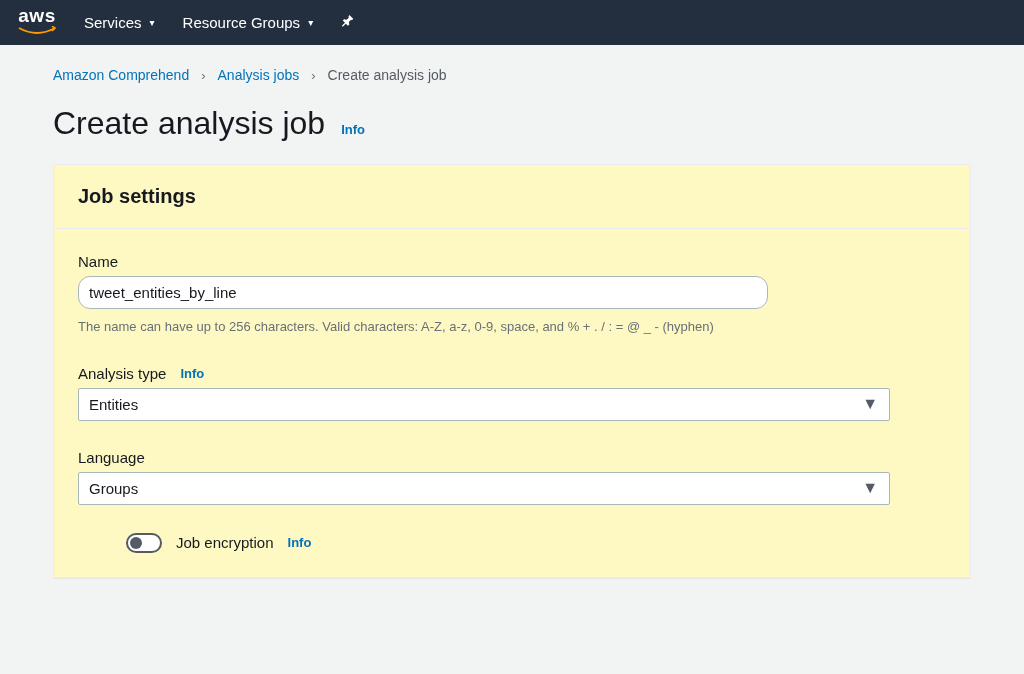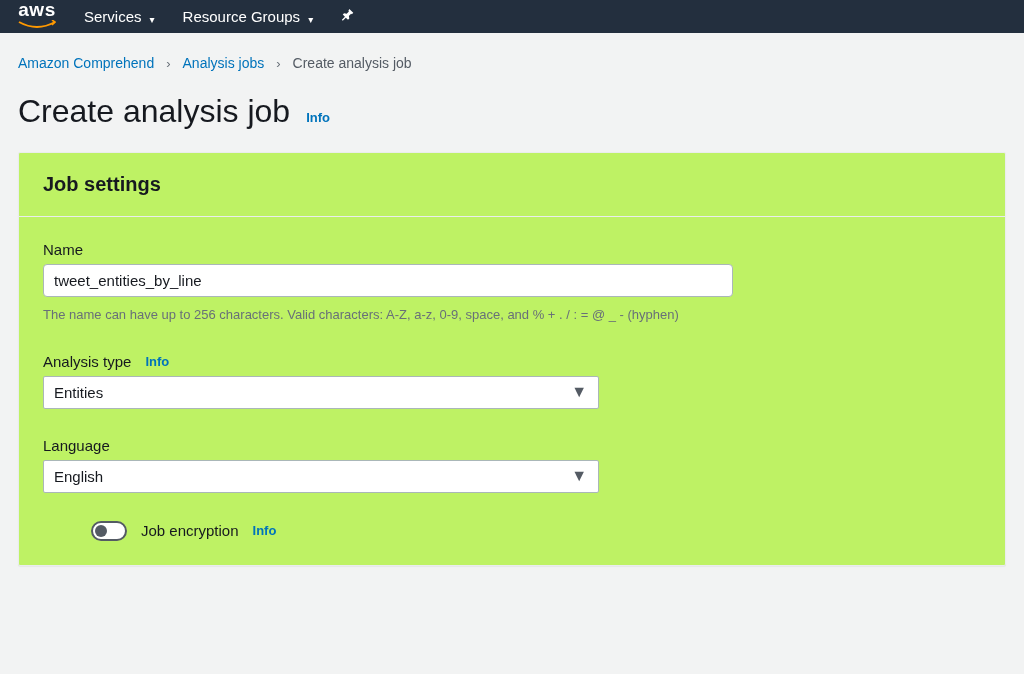--- a/index.html
+++ b/index.html
@@ -5,21 +5,21 @@
     * { margin: 0; padding: 0; box-sizing: border-box; }
     body {
       font-family: "Amazon Ember", "Helvetica Neue", Arial, sans-serif;
       background: #f2f3f3;
       color: #16191f;
     }
     
     
     .navbar {
       background: #232f3e;
-      height: 33px;
+      height: 45px;
       display: flex;
       align-items: center;
       padding: 0 18px;
       gap: 28px;
     }
     .aws-logo {
       display: flex;
       flex-direction: column;
       align-items: center;
       line-height: 1;
@@ -30,36 +30,36 @@
       font-size: 19px;
       letter-spacing: 0.5px;
     }
     .aws-logo-swoosh {
       margin-top: -2px;
     }
     .nav-item {
       color: #fff;
       font-size: 15px;
       display: flex;
-      align-items: flex-end;
+      align-items: center;
       gap: 8px;
       cursor: pointer;
     }
     .nav-item .chevron-down {
       font-size: 10px;
     }
     .pin-icon {
       color: #fff;
       font-size: 16px;
       cursor: pointer;
     }
 
     
     .content {
-      padding: 22px 18px;
+      padding: 22px 53px;
     }
     
     
     .breadcrumb {
       display: flex;
       align-items: center;
       gap: 12px;
       font-size: 14px;
       margin-bottom: 22px;
     }
@@ -91,21 +91,21 @@
     .info-link {
       color: #0073bb;
       font-size: 13px;
       font-weight: 700;
       text-decoration: none;
       cursor: pointer;
     }
     
     
     .panel {
-      background: #bef264;
+      background: #fef9c3;
       border: 1px solid #eaeded;
       box-shadow: 0 1px 1px rgba(0,0,0,0.05);
       border-radius: 2px;
     }
     .panel-header {
       padding: 20px 24px;
       border-bottom: 1px solid #eaeded;
     }
     .panel-title {
       font-size: 20px;
@@ -141,27 +141,27 @@
       color: #687078;
       margin-top: 8px;
       line-height: 1.5;
     }
     .text-input {
       width: 690px;
       max-width: 100%;
       padding: 7px 10px;
       font-size: 15px;
       border: 1px solid #aab7b8;
-      border-radius: 4px;
+      border-radius: 12px;
       color: #16191f;
       background: #fff;
     }
     .select-wrap {
       position: relative;
-      width: 556px;
+      width: 812px;
       max-width: 100%;
     }
     .select-display {
       width: 100%;
       padding: 7px 34px 7px 10px;
       font-size: 15px;
       border: 1px solid #aab7b8;
       border-radius: 2px;
       background: #fff;
       cursor: pointer;
@@ -273,21 +273,21 @@
           <button class="select-display">Entities</button>
           <span class="select-arrow">▼</span>
         </div>
       </div>
 
       <div class="field">
         <div class="field-label-row">
           <label class="field-label">Language</label>
         </div>
         <div class="select-wrap">
-          <button class="select-display">English</button>
+          <button class="select-display">Groups</button>
           <span class="select-arrow">▼</span>
         </div>
       </div>
 
       <div class="field">
         <div class="toggle-row">
           <div class="toggle">
             <div class="toggle-knob"></div>
           </div>
           <span class="toggle-label">Job encryption</span>

